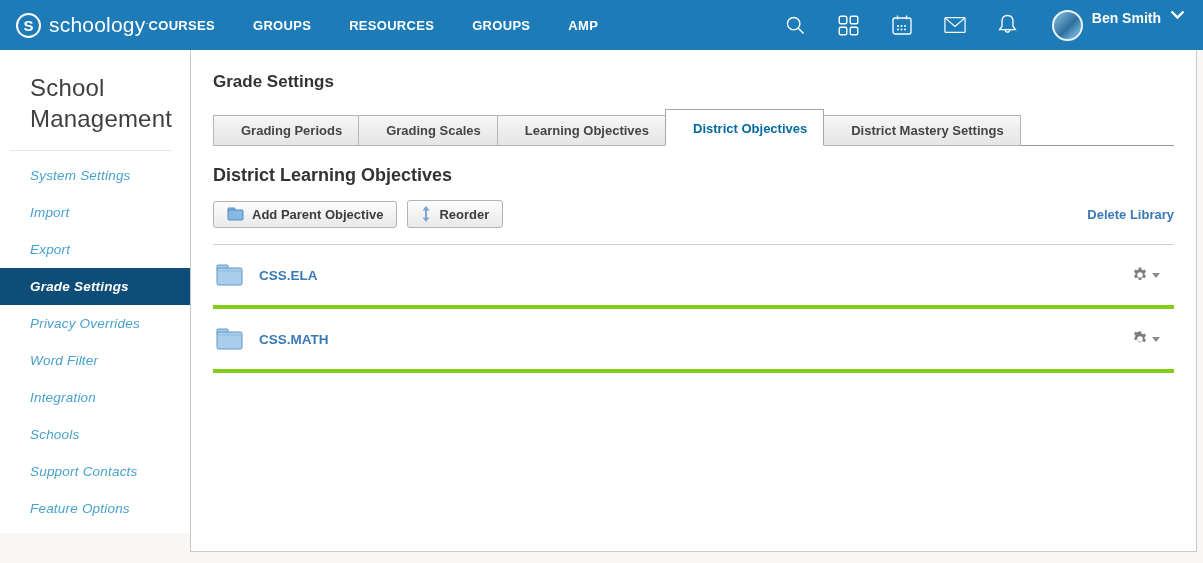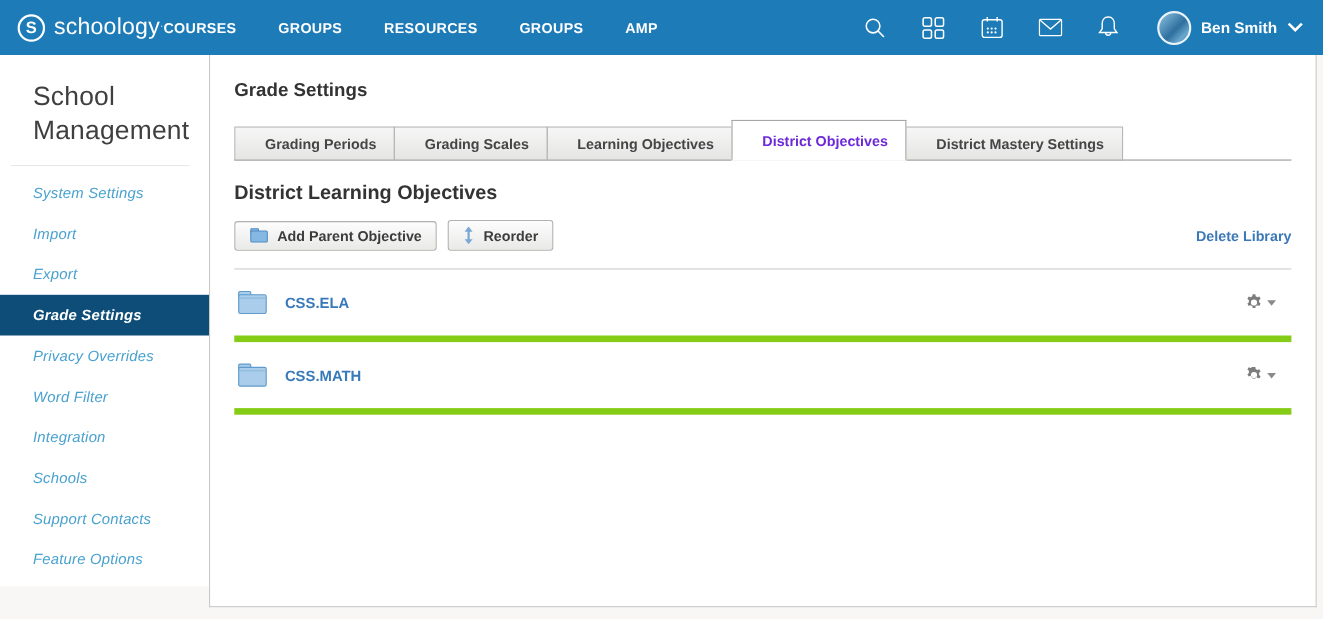--- a/index.html
+++ b/index.html
@@ -20,21 +20,21 @@
     display:flex; align-items:center; justify-content:center;
     font-size:15px; font-weight:bold; color:#fff;
   }
   .brand-text { font-size:21px; font-weight:500; margin-left:8px; letter-spacing:0.2px; }
   .brand-tm { font-size:9px; vertical-align:top; line-height:20px; }
   .nav-links { display:flex; gap:38px; }
   .nav-link { font-size:13px; font-weight:bold; letter-spacing:0.3px; cursor:pointer; white-space:nowrap; }
   .nav-right { margin-left:auto; display:flex; align-items:center; gap:31px; }
   .nav-icon { width:22px; height:22px; display:flex; align-items:center; justify-content:center; cursor:pointer; }
   .nav-icon svg { display:block; }
-  .user-chip { display:flex; align-items:center; gap:9px; cursor:pointer; margin-left:2px; }
+  .user-chip { display:flex; align-items:flex-start; gap:9px; cursor:pointer; margin-left:2px; }
   .avatar {
     width:31px; height:31px; border-radius:50%; border:2px solid #e8f2f9;
     background:linear-gradient(135deg,#8ec3e2 0%,#2e6f9e 55%,#6aa8cf 80%,#2a5e8c 100%);
   }
   .user-name { font-size:14px; font-weight:bold; }
   
   .page { display:flex; height:469px; }
   .sidebar { width:190px; background:#fff; height:483px; padding:22px 10px 0 30px; flex:none; }
   .sidebar-title { font-size:24px; font-weight:300; color:#3f3f3f; line-height:1.3; letter-spacing:0.2px; }
   .sidebar-divider { border:none; border-top:1px solid #e9e8e6; margin:16px 8px 6px -20px; }
@@ -57,38 +57,38 @@
   
   .tabs { display:flex; align-items:flex-end; margin-top:17px; border-bottom:1px solid #979797; padding-left:0; }
   .tab {
     background:linear-gradient(#f6f6f6,#e5e5e4);
     border:1px solid #b7b6b4; margin-right:-1px; margin-bottom:-1px;
     padding:7px 16px 7px 27px; font-size:13px; font-weight:bold; color:#454545;
     cursor:pointer; white-space:nowrap;
   }
   .tab.active {
     background:#fff; border-color:#a8a7a5; border-bottom:1px solid #fff;
-    padding-top:11px; padding-bottom:9px; position:relative; z-index:2; color:#6d28d9;
+    padding-top:11px; padding-bottom:9px; position:relative; z-index:2; color:#0369a1;
   }
   
   .content { padding-top:19px; }
   .content-heading { font-size:18px; font-weight:bold; color:#333; }
   .content-desc { font-size:13px; color:#333; margin-top:13px; }
   .action-row { display:flex; align-items:center; margin-top:14px; }
   .btn {
     display:flex; align-items:center; gap:8px;
     background:linear-gradient(#fdfdfd,#e9e9e8);
     border:1px solid #b3b2b0; border-radius:3px;
     padding:5px 13px; font-size:13px; font-weight:bold; color:#3c3c3c;
     cursor:pointer; margin-right:10px;
   }
   .btn svg { display:block; }
   .delete-link { margin-left:auto; font-size:13px; font-weight:bold; color:#3b78b8; cursor:pointer; text-decoration:none; }
   .list-top-divider { border:none; border-top:1px solid #cdcdcb; margin-top:16px; }
-  .obj-row { display:flex; align-items:center; padding:19px 2px 19px 3px; border-bottom:6px solid #84cc16; }
+  .obj-row { display:flex; align-items:center; padding:19px 2px 19px 3px; border-bottom:4px solid #84cc16; }
   .obj-name { font-size:13.5px; font-weight:bold; color:#3879b8; margin-left:16px; cursor:pointer; text-decoration:none; }
   .gear-wrap { margin-left:auto; display:flex; align-items:center; gap:4px; cursor:pointer; margin-right:12px; }
   .caret-down { width:0; height:0; border-left:4px solid transparent; border-right:4px solid transparent; border-top:5px solid #8a8a8a; }
 </style>
 </head>
 <body>
 
 <div class="navbar">
   <div class="brand">
     <div class="brand-circle">

